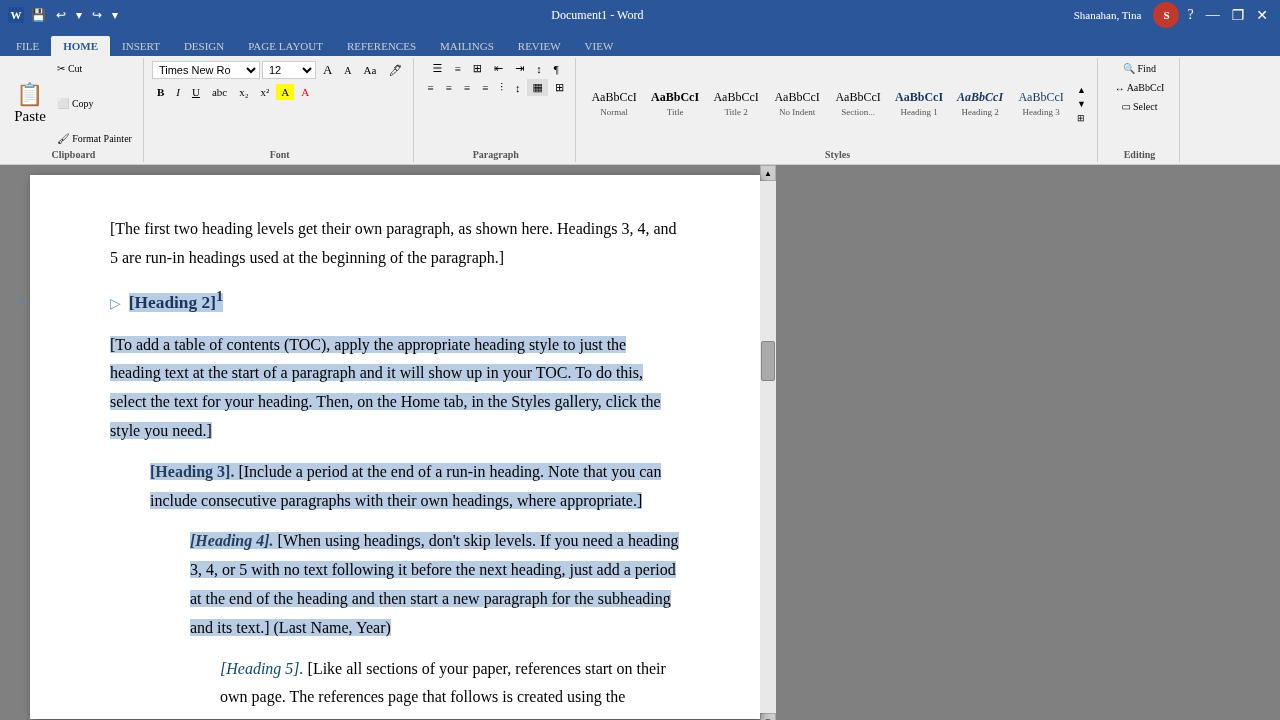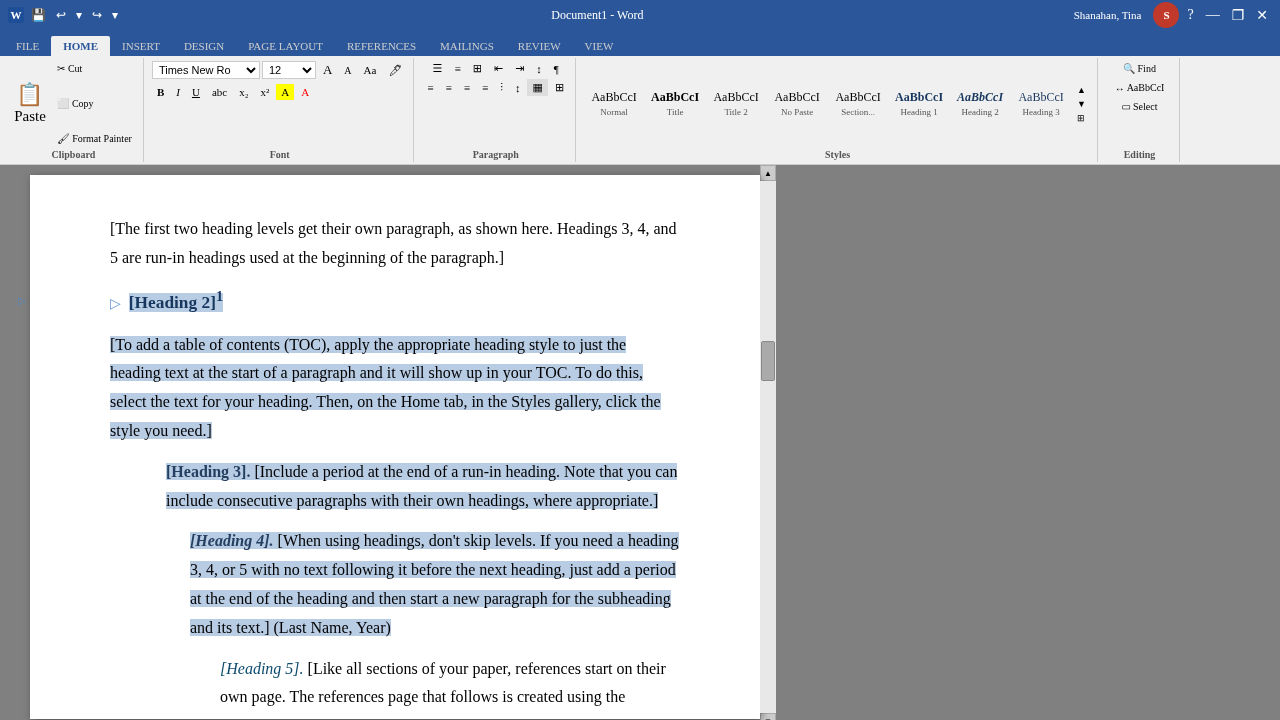--- a/index.html
+++ b/index.html
@@ -344,21 +344,21 @@
       <div class="style-item">
         <div class="style-preview" style="font-size:12px; font-weight:bold;">AaBbCcI</div>
         <div class="style-label">Title</div>
       </div>
       <div class="style-item">
         <div class="style-preview" style="font-size:12px;">AaBbCcI</div>
         <div class="style-label">Title 2</div>
       </div>
       <div class="style-item">
         <div class="style-preview" style="font-size:12px;">AaBbCcI</div>
-        <div class="style-label">No Paste</div>
+        <div class="style-label">No Indent</div>
       </div>
       <div class="style-item">
         <div class="style-preview" style="font-size:12px;">AaBbCcI</div>
         <div class="style-label">Section...</div>
       </div>
       <div class="style-item">
         <div class="style-preview" style="font-size:12px; font-weight:bold; color:#17375e;">AaBbCcI</div>
         <div class="style-label">Heading 1</div>
       </div>
       <div class="style-item">
@@ -401,21 +401,21 @@
 
     <p class="doc-para para-with-arrow" style="margin-left: 0;">
       <span style="color: #6b9bd2; font-size:14px; margin-right:4px;">▷</span>
       <span class="heading2 selected-text"><span>[Heading 2]</span><sup>1</sup></span>
     </p>
 
     <p class="doc-para">
       <span class="selected-text">[To add a table of contents (TOC), apply the appropriate heading style to just the heading text at the start of a paragraph and it will show up in your TOC.  To do this, select the text for your heading.  Then, on the Home tab, in the Styles gallery, click the style you need.]</span>
     </p>
 
-    <p class="doc-para" style="margin-left: 56px;">
+    <p class="doc-para" style="margin-left: 40px;">
       <span class="heading3 selected-text">[Heading 3].</span><span class="selected-text"> [Include a period at the end of a run-in heading.  Note that you can include consecutive paragraphs with their own headings, where appropriate.]</span>
     </p>
 
     <p class="doc-para" style="margin-left: 80px;">
       <span class="heading4 selected-text">[Heading 4].</span><span class="selected-text"> [When using headings, don't skip levels.  If you need a heading 3, 4, or 5 with no text following it before the next heading, just add a period at the end of the heading and then start a new paragraph for the subheading and its text.]  (Last Name, Year)</span>
     </p>
 
     <p class="doc-para" style="margin-left: 110px;">
       <span class="heading5">[Heading 5].</span><span> [Like all sections of your paper, references start on their own page.  The references page that follows is created using the Citations &amp; Bibliography feature, available on the References tab.  This feature includes a style option that formats your references for APA 6th Edition.  You can also use this feature to add in-text citations that are linked to your source, such</span>
     </p>

